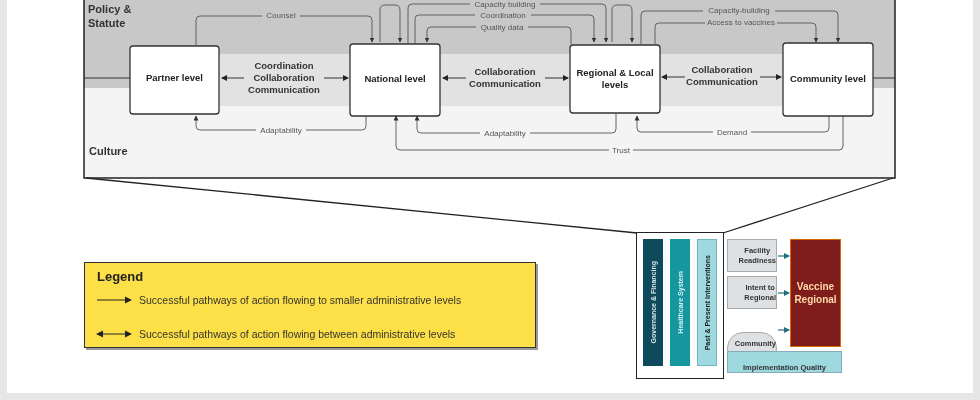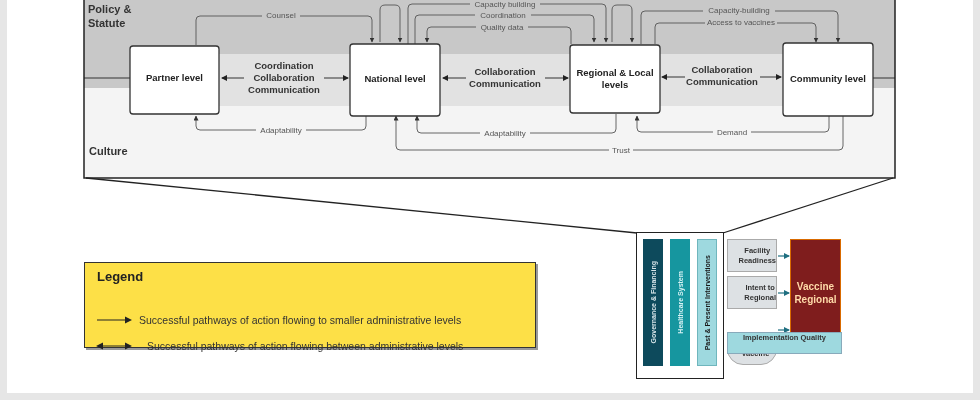--- a/index.html
+++ b/index.html
@@ -18,21 +18,21 @@
   .lbl-mid { font-family: "Liberation Sans", sans-serif; font-size: 9.5px; fill: #333; font-weight: bold; }
   .lbl-box { font-family: "Liberation Sans", sans-serif; font-size: 9.5px; fill: #222; font-weight: bold; }
   .lbl-zone { font-family: "Liberation Sans", sans-serif; font-size: 11px; fill: #333; font-weight: bold; }
 
   .legend {
     position: absolute; left: 84px; top: 262px; width: 452px; height: 86px;
     border: 1.5px solid #333; box-shadow: 2px 2px 0 #999; background: #fde047;
     font-family: Liberation Sans, sans-serif; box-sizing: border-box;
   }
   .legend-title { position: absolute; left: 12px; top: 6px; font-size: 13px; font-weight: bold; color: #222; }
-  .legend-row { position: absolute; left: 10px; height: 14px; display: flex; align-items: center; margin-top: 20px; }
+  .legend-row { position: absolute; left: 10px; height: 14px; display: flex; align-items: center; }
   .legend-row svg { width: 38px; height: 10px; margin-right: 6px; }
   .legend-row span { font-size: 10.5px; color: #333; white-space: nowrap; }
 
   .model {
     position: absolute; left: 636px; top: 232px; width: 88px; height: 147px;
     border: 1.5px solid #222; box-sizing: border-box; background: #fff;
   }
   .vbar {
     position: absolute; top: 6px; width: 20px; height: 127px;
     display: flex; align-items: center; justify-content: center;
@@ -47,23 +47,23 @@
     display: flex; align-items: center; justify-content: flex-end; text-align: center;
     font-size: 7.5px; font-weight: bold; color: #333; line-height: 1.25;
   }
   .vc {
     position: absolute; left: 790px; top: 239px; width: 51px; height: 108px;
     background: #7f1d1d; border: 1px solid #d96a00; box-sizing: border-box;
     display: flex; align-items: center; justify-content: center; text-align: center;
     font-size: 10px; font-weight: bold; color: #ffd9a8; line-height: 1.3;
   }
   .iq {
-    position: absolute; left: 727px; top: 332px; width: 115px; height: 22px;
+    position: absolute; left: 727px; top: 351px; width: 115px; height: 22px;
     background: #9ed9df; border: 1px solid #8ab; box-sizing: border-box;
-    display: flex; align-items: flex-start; justify-content: center;
+    display: flex; align-items: flex-end; justify-content: center;
     font-size: 7.5px; font-weight: bold; color: #333;
   }
 </style>
 </head>
 <body>
 
 <div class="panel"></div>
 
 <svg class="diagram" width="980" height="400" viewBox="0 0 980 400">
   <defs>
@@ -179,21 +179,21 @@
 
 <div class="legend">
   <div class="legend-title">Legend</div>
   <div class="legend-row" style="top:30px;">
     <svg viewBox="0 0 38 10">
         <line x1="2" y1="5" x2="32" y2="5" stroke="#222" stroke-width="1"></line>
         <path d="M30,1.5 L37,5 L30,8.5 z" fill="#222"></path>
       </svg>
     <span>Successful pathways of action flowing to smaller administrative levels</span>
   </div>
-  <div class="legend-row" style="top:56px;gap:8px;">
+  <div class="legend-row" style="top:64px;">
     <svg viewBox="0 0 38 10">
         <line x1="6" y1="5" x2="32" y2="5" stroke="#222" stroke-width="1"></line>
         <path d="M8,1.5 L1,5 L8,8.5 z" fill="#222"></path>
         <path d="M30,1.5 L37,5 L30,8.5 z" fill="#222"></path>
       </svg>
     <span>Successful pathways of action flowing between administrative levels</span>
   </div>
 </div>
 
 <div class="model">

